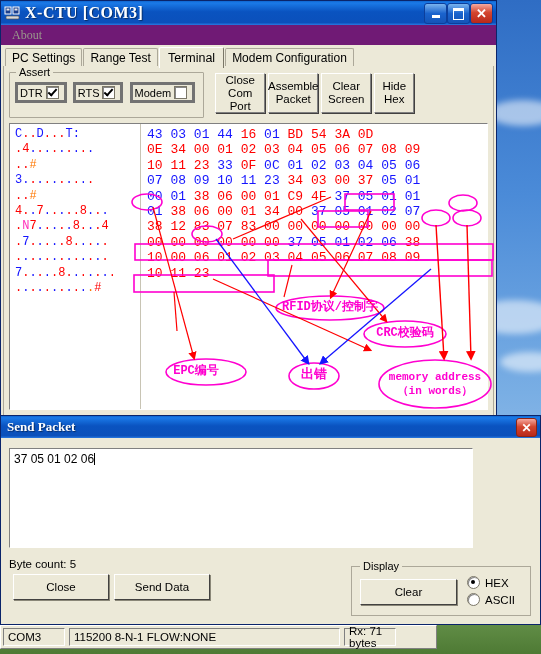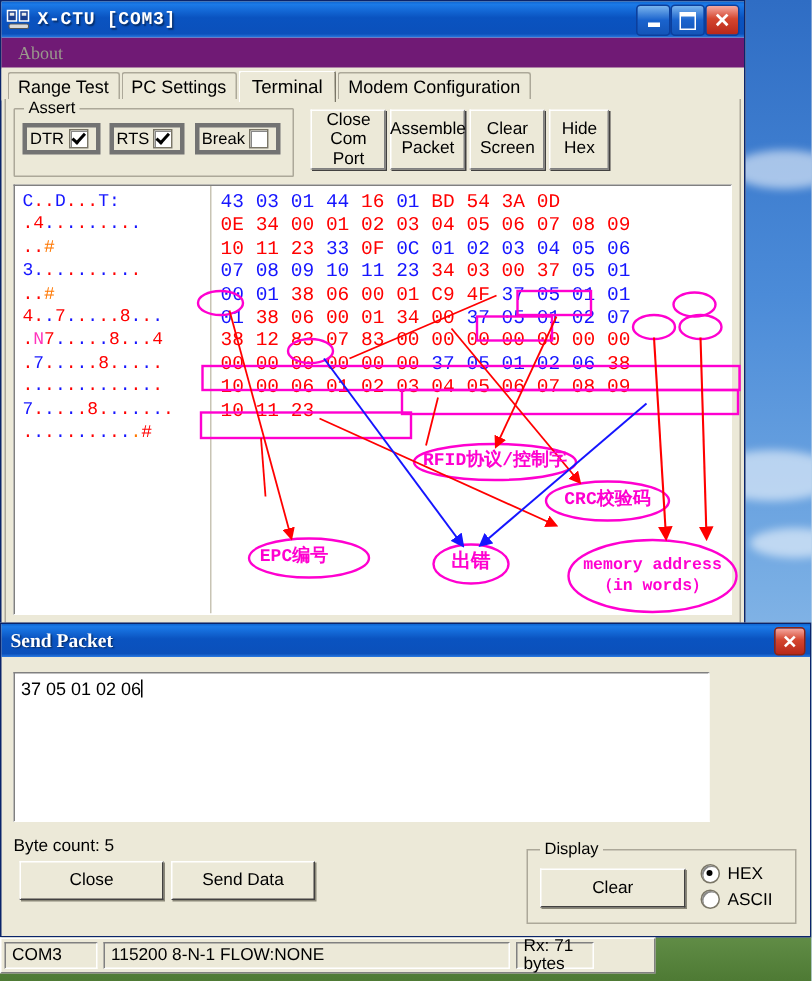--- a/index.html
+++ b/index.html
@@ -14,21 +14,21 @@
   #desktop{position:absolute;inset:0;
     background:linear-gradient(180deg,#2f6dc4 0%,#4b8bd8 30%,#79aee4 60%,#a8c9ec 85%,#6f9b54 92%,#4e7a34 100%);}
   .cloud{position:absolute;border-radius:50%;background:rgba(255,255,255,.55);filter:blur(3px);}
   
   #app-window{position:absolute;left:0;top:0;width:495px;height:418px;
     border:1px solid #0a246a;background:#ece9d8;}
   #titlebar{height:24px;
     background:linear-gradient(180deg,#0f66d0 0%,#1b7ae8 8%,#0a53c0 45%,#0b50bb 90%,#2a7ae2 100%);
     display:flex;align-items:center;padding-left:3px;position:relative;}
   #title-icon{width:17px;height:15px;position:relative;flex:none;margin-right:4px;}
-  #title-text{color:#fff;font-family:Liberation Mono, monospace;font-weight:bold;font-size:12px;
+  #title-text{color:#fff;font-family:Liberation Serif, serif;font-weight:bold;font-size:16px;
     letter-spacing:.5px;text-shadow:1px 1px 1px rgba(0,0,0,.45);white-space:nowrap;}
   .winbtn{position:absolute;top:2px;width:21px;height:19px;border:1px solid #0c3f9c;border-radius:3px;
     display:flex;align-items:center;justify-content:center;color:#fff;font-size:10px;
     font-family:"Liberation Sans",sans-serif;}
   .winbtn.min{right:49px;background:linear-gradient(180deg,#7ab4ee,#1a63cd 50%,#1455b8);}
   .winbtn.max{right:26px;background:linear-gradient(180deg,#7ab4ee,#1a63cd 50%,#1455b8);}
   .winbtn.close{right:3px;background:linear-gradient(180deg,#f5a9a0,#d4462f 45%,#b8281a);}
   .glyph-min{width:8px;height:3px;background:#fff;margin-top:6px;}
   .glyph-max{width:9px;height:8px;border:1px solid #fff;border-top-width:3px;}
   .glyph-x{font-size:13px;font-weight:bold;line-height:1;font-family:"Liberation Sans",sans-serif;}
@@ -141,43 +141,43 @@
     <div class="winbtn close">
         <span class="glyph-x">✕</span>
       </div>
   </div>
 
   <div id="menubar">
     <div class="mi">About</div>
   </div>
 
   <div id="tabstrip">
+    <div class="tab">PC Settings</div>
     <div class="tab">Range Test</div>
-    <div class="tab">PC Settings</div>
     <div class="tab active">Terminal</div>
     <div class="tab">Modem Configuration</div>
   </div>
 
   <div id="tabclient">
 
     <div id="toolbar">
 
 
       <div class="group" style="height:30px;">
         <div class="glabel">Assert</div>
         <span class="assert-item">
           <span>DTR</span>
           <span class="cb checked"></span>
         </span>
         <span class="assert-item">
           <span>RTS</span>
           <span class="cb checked"></span>
         </span>
         <span class="assert-item">
-          <span>Break</span>
+          <span>Modem</span>
           <span class="cb"></span>
         </span>
       </div>
 
       <div style="display:flex;gap:3px;margin-left:7px;margin-top:1px;">
         <div class="tbtn">
           <span>Close</span>
           <span>Com Port</span>
         </div>
         <div class="tbtn">

